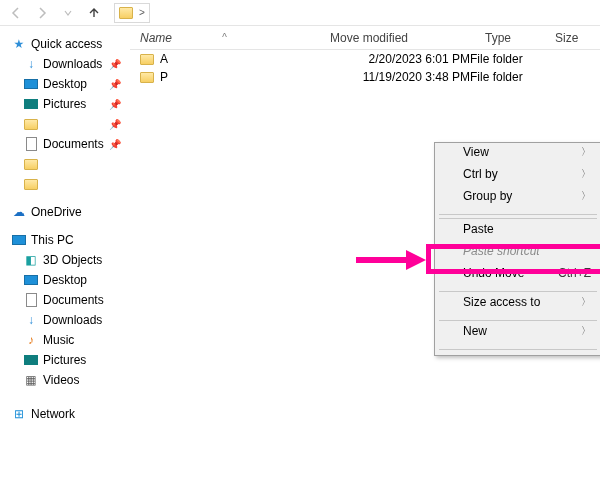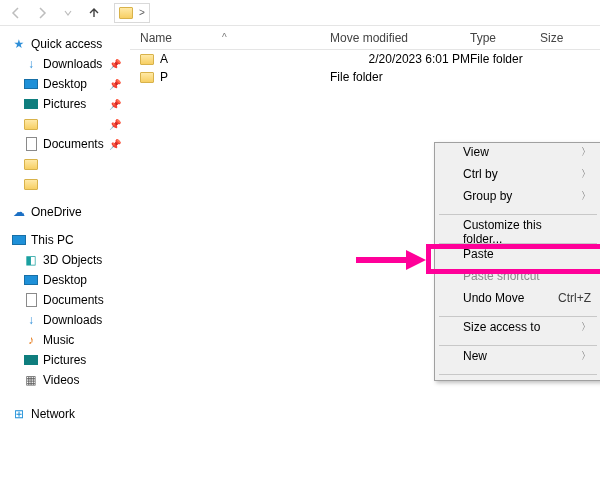--- a/index.html
+++ b/index.html
@@ -30,35 +30,35 @@
   .ico-doc { width:11px; height:14px; background:#fff; border:1px solid #8a8a8a;}
   .ico-cloud { color:#1a6fc4; }
   .ico-pc { background:#1e90d8; width:14px; height:10px; border:1px solid #176fa6;}
   .ico-3d { color:#1aa0a0; }
   .ico-music { color:#e67e22; }
   .ico-video { color:#5a5a5a; }
   .ico-net { color:#1e90d8; }
 
   .content { flex:1; position:relative; }
   .cols { display:flex; height:24px; border-bottom:1px solid #e5e5e5; align-items:center; color:#444; }
-  .col-name { width:200px; padding-left:10px; display:flex; align-items:center; gap:50px;}
+  .col-name { width:200px; padding-left:10px; display:flex; align-items:center; gap:50px;font-style:italic;}
   .col-name .caret{ color:#7a7a7a; font-size:10px;}
   .col-date { width:140px; }
-  .col-type { width:70px; }
+  .col-type { width:70px;margin-left:15px; }
   .col-size { width:40px; }
 
   .rows { }
   .row { display:flex; height:18px; align-items:center; }
   .row .rn { width:200px; padding-left:10px; display:flex; align-items:center; gap:6px;}
   .row .rd { width:140px;text-align:right; }
   .row .rt { width:70px; }
 
   .ctx { position:absolute; left:304px; top:116px; width:168px; background:#f0f0f0; border:1px solid #a0a0a0; box-shadow:2px 2px 4px rgba(0,0,0,.25); padding:2px; z-index:5;}
   .ctx-item { height:22px; display:flex; align-items:flex-start; padding:0 26px 0 26px; position:relative; }
-  .ctx-item.disabled { color:#8a8a8a; }
+  .ctx-item.disabled { color:#8a8a8a;font-style:italic; }
   .ctx-item .arrow{ position:absolute; right:8px; color:#3a3a3a; font-size:10px;}
   .ctx-item .sc { position:absolute; right:8px; color:#3a3a3a;}
   .ctx-sep { height:1px; background:#c8c8c8; margin:3px 2px; }
 
   .highlight { position:absolute; left:296px; top:218px; width:180px; height:30px; border:5px solid #ff0099; z-index:6;}
   .arrow-annot { position:absolute; left:226px; top:224px; z-index:7; }
   .arrow-annot svg{ display:block; }
 </style>
 </head>
 <body>
@@ -218,41 +218,39 @@
             <span>A</span>
           </div>
         <div class="rd">2/20/2023 6:01 PM</div>
         <div class="rt">File folder</div>
       </div>
       <div class="row">
         <div class="rn">
             <span class="ico-folder"></span>
             <span>P</span>
           </div>
+        <div class="rd">11/19/2020 3:48 PM</div>
         <div class="rt">File folder</div>
       </div>
     </div>
 
     <div class="ctx">
       <div class="ctx-item">
           <span>View</span>
           <span class="arrow">〉</span>
         </div>
       <div class="ctx-item">
           <span>Ctrl by</span>
           <span class="arrow">〉</span>
         </div>
       <div class="ctx-item">
           <span>Group by</span>
           <span class="arrow">〉</span>
         </div>
       <div class="ctx-sep"></div>
-      <div class="ctx-item">
-          <span>Customize this folder...</span>
-        </div>
       <div class="ctx-sep"></div>
       <div class="ctx-item">
           <span>Paste</span>
         </div>
       <div class="ctx-item disabled">
           <span>Paste shortcut</span>
         </div>
       <div class="ctx-item">
           <span>Undo Move</span>
           <span class="sc">Ctrl+Z</span>

